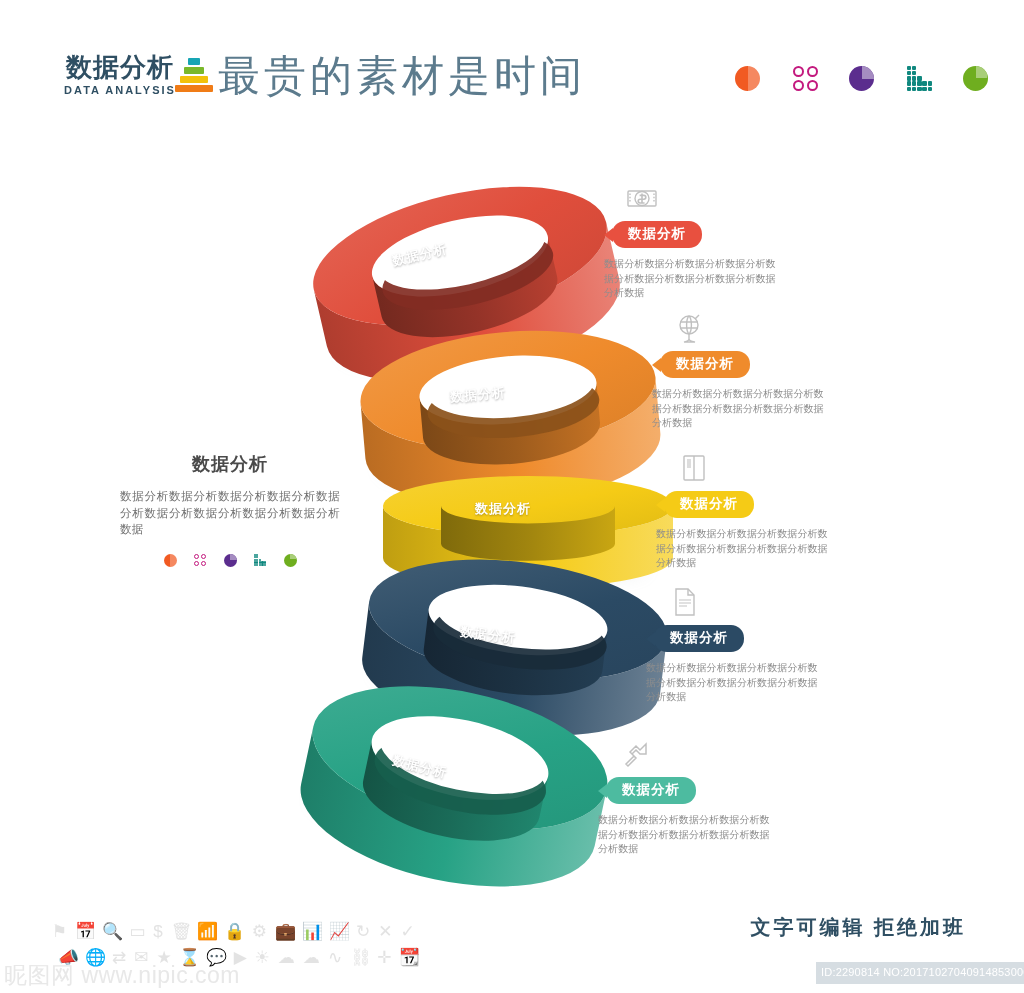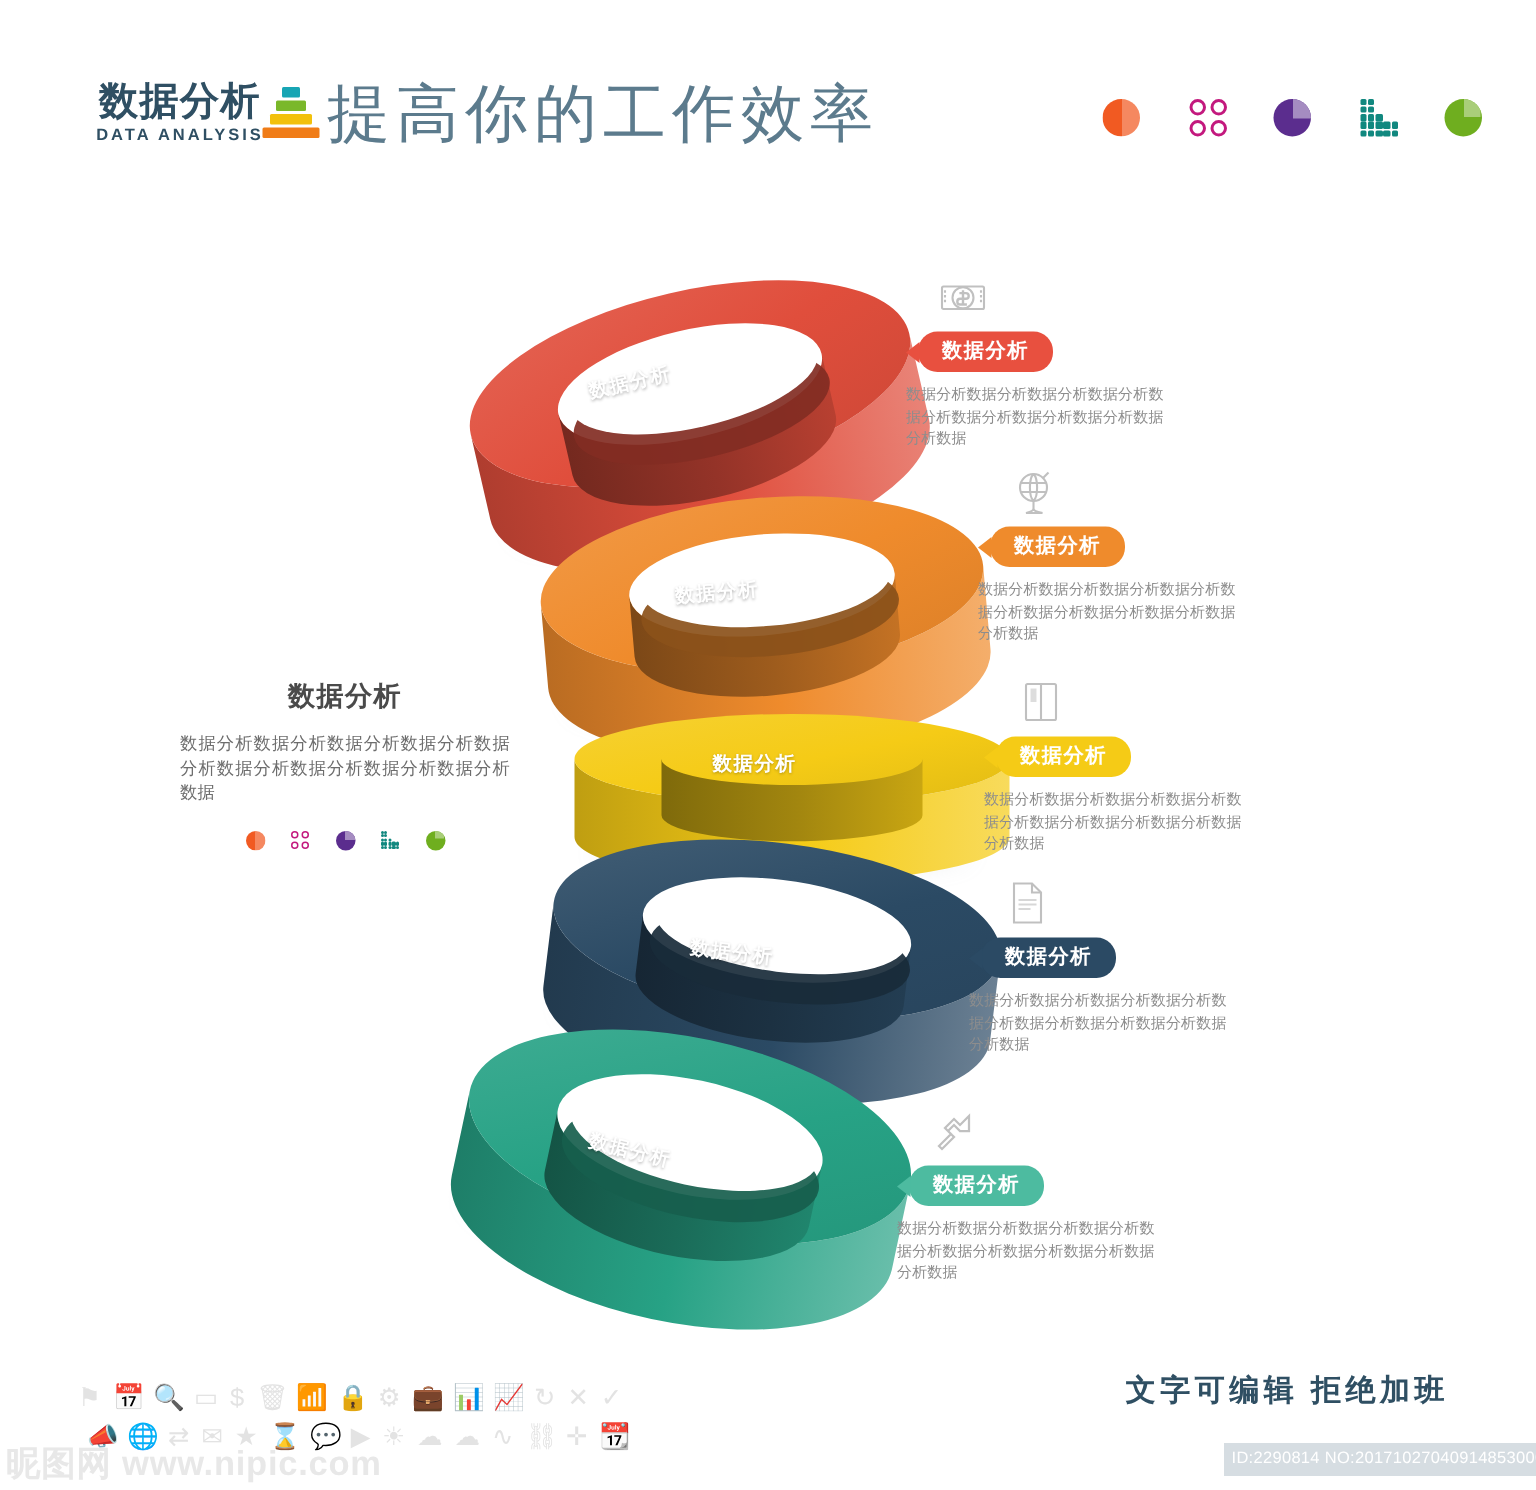--- a/index.html
+++ b/index.html
@@ -65,39 +65,39 @@
   .foot-line1{font-size:20px;font-weight:bold;color:#2f4f63;letter-spacing:3px;line-height:28px;}
   .foot-line2{font-size:33px;color:#5c7b8d;letter-spacing:4px;line-height:46px;font-weight:300;margin-top:2px;}
 
   .wm-idbar{position:absolute;left:816px;top:962px;width:208px;height:22px;background:#d6dde2;}
   .wm-idtext{position:absolute;left:821px;top:966px;font-size:11px;color:#ffffff;letter-spacing:.2px;
     font-family:"Liberation Sans",sans-serif;white-space:nowrap;}
 
   .wm-icons{position:absolute;left:52px;top:918px;width:350px;}
   .wm-iconrow{display:flex;gap:8px;align-items:center;height:26px;color:#e3e3e3;font-size:17px;}
   .wm-iconrow span{display:inline-block;width:19px;text-align:center;line-height:19px;}
-  .wm-brand{position:absolute;left:4px;top:960px;font-size:23px;color:#e8e8e8;font-weight:bold;letter-spacing:.5px;white-space:nowrap;}
+  .wm-brand{position:absolute;left:4px;top:960px;font-size:23px;color:#e8e8e8;font-weight:normal;letter-spacing:.5px;white-space:nowrap;}
 </style>
 </head>
 <body>
 
 <div class="stage">
 
   <div class="header">
     <div class="logo-block">
       <div class="logo-cn">数据分析</div>
       <div class="logo-en">DATA ANALYSIS</div>
     </div>
     <div class="logo-pyramid" id="pyramid">
         <div class="pyr-row" style="background: rgb(23, 165, 180); width: 12px;"></div>
         <div class="pyr-row" style="background: rgb(122, 184, 42); width: 20px;"></div>
         <div class="pyr-row" style="background: rgb(242, 193, 11); width: 28px;"></div>
         <div class="pyr-row" style="background: rgb(240, 124, 23); width: 38px;"></div>
       </div>
-    <div class="headline">提高你的工作效率</div>
+    <div class="headline">最贵的素材是时间</div>
     <div class="hdr-icons" id="hdrIcons">
         <div style="width: 25px; height: 25px; position: absolute; left: 0px; top: 0px;">
           <div class="ic-pie1">
             <div class="l" style="background:#f15a22"></div>
             <div class="r" style="background:#f58860"></div>
           </div>
         </div>
         <div style="width: 25px; height: 25px; position: absolute; left: 58px; top: 0px;">
           <div class="ic-dots4">
             <i style="left:0%;top:0%;border:2.625px solid #c3197e"></i>

